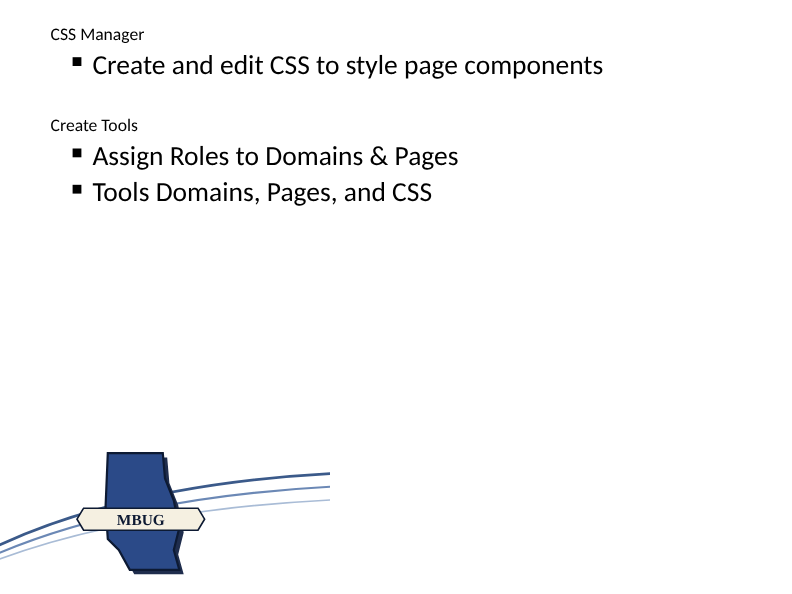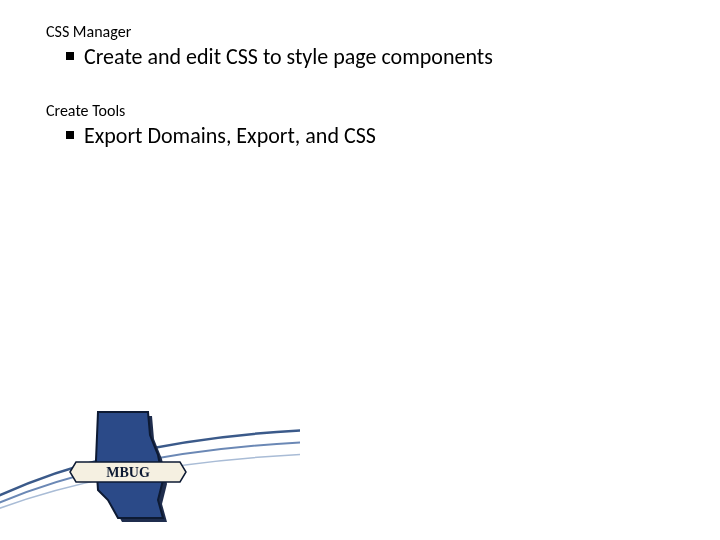--- a/index.html
+++ b/index.html
@@ -25,21 +25,21 @@
     margin: 0;
   }
   .bullet-list {
     margin: 0 0 0 20px;
     padding: 0;
     list-style: none;
   }
   .bullet-list li {
     position: relative;
     padding-left: 18px;
-    font-size: 22px;
+    font-size: 25px;
     line-height: 1.3;
   }
   .bullet-list li .square {
     position: absolute;
     left: 0;
     top: 9px;
     width: 8px;
     height: 8px;
     background: #000;
   }
@@ -73,24 +73,25 @@
     <li>
       <span class="square"></span>
       <span>Create and edit CSS to style page components</span>
     </li>
   </ul>
   <div class="gap"></div>
   <p class="section-title">Create Tools</p>
   <ul class="bullet-list">
     <li>
       <span class="square"></span>
+      <span>Assign Roles to Domains &amp; Pages</span>
     </li>
     <li>
       <span class="square"></span>
-      <span>Export Domains, Export, and CSS</span>
+      <span>Tools Domains, Pages, and CSS</span>
     </li>
   </ul>
 </div>
 
 <svg class="swoosh" viewBox="0 0 320 120" preserveAspectRatio="none">
   <path d="M -10 110 Q 120 40 330 30" stroke="#3b5a8a" stroke-width="2.5" fill="none"></path>
   <path d="M -10 116 Q 120 52 330 42" stroke="#6b88b5" stroke-width="2" fill="none"></path>
   <path d="M -10 120 Q 120 64 330 54" stroke="#a9bcd6" stroke-width="1.5" fill="none"></path>
 </svg>
 

